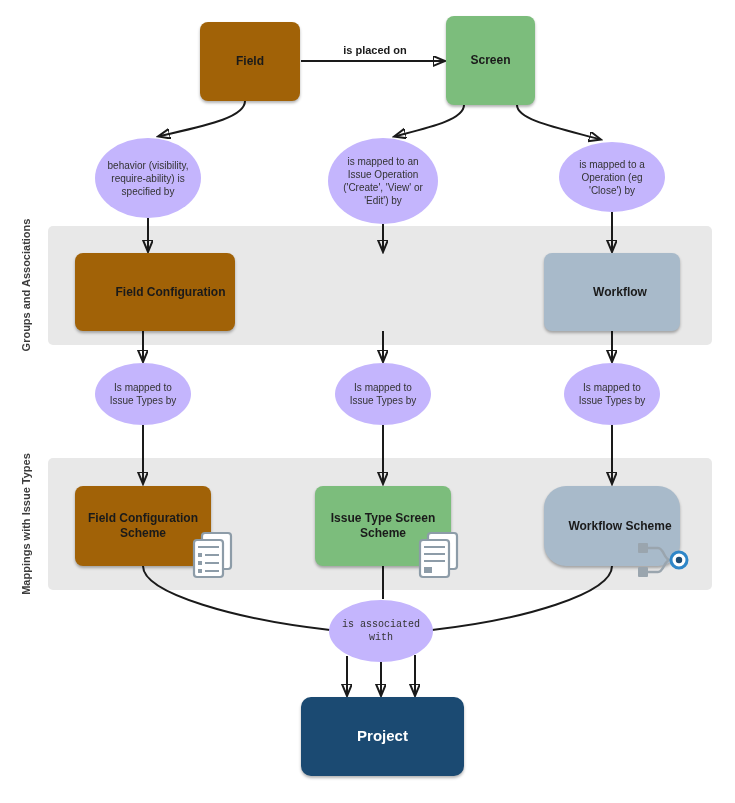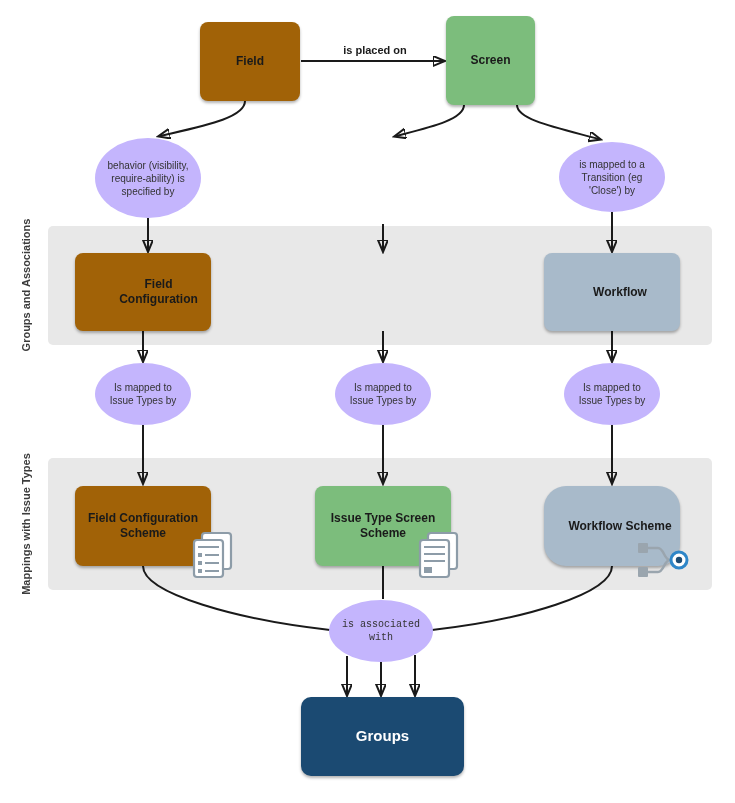--- a/index.html
+++ b/index.html
@@ -36,21 +36,21 @@
     border-radius:8px; padding:4px; line-height:1.25;
     box-shadow:0 2px 3px rgba(0,0,0,0.30);
   }
   .yellow   { background:#a16207; }
   .green    { background:#7CBD7C; }
   .bluegray { background:#A8BACA;padding-left:20px; }
 
   #node-field  { left:200px; top:22px;  width:100px; height:79px; }
   #node-screen { left:446px; top:16px;  width:89px;  height:89px; }
 
-  #node-field-configuration { left:75px;  top:253px; width:136px; height:78px;padding-left:35px; }
+  #node-field-configuration { left:75px;  top:253px; width:160px; height:78px;padding-left:35px; }
   #node-screen-scheme       { left:315px; top:253px; width:136px; height:78px; }
   #node-workflow            { left:544px; top:253px; width:136px; height:78px; }
 
   #node-field-configuration-scheme { left:75px;  top:486px; width:136px; height:80px; }
   #node-issue-type-screen-scheme   { left:315px; top:486px; width:136px; height:80px; }
   #node-workflow-scheme            { left:544px; top:486px; width:136px; height:80px;border-radius:22px; }
 
   #node-project {
     left:301px; top:697px; width:163px; height:79px;
     background:#1B4A72; color:#ffffff; font-size:15px; border-radius:10px;
@@ -118,21 +118,22 @@
     <path d="M347,656 L347,694" marker-end="url(#ah)"></path>
     <path d="M381,662 L381,694" marker-end="url(#ah)"></path>
     <path d="M415,655 L415,694" marker-end="url(#ah)"></path>
   </svg>
 
   <div class="node yellow" id="node-field">Field</div>
   <div class="edge-label" id="label-placed-on">is placed on</div>
   <div class="node green" id="node-screen">Screen</div>
 
   <div class="ellipse" id="ellipse-behavior">behavior (visibility, require-ability) is specified by</div>
-  <div class="ellipse" id="ellipse-transition">is mapped to a Transition (eg 'Close') by</div>
+  <div class="ellipse" id="ellipse-issue-operation">is mapped to an Issue Operation ('Create', 'View' or 'Edit') by</div>
+  <div class="ellipse" id="ellipse-transition">is mapped to a Operation (eg 'Close') by</div>
 
   <div class="node yellow" id="node-field-configuration">Field Configuration</div>
   <div class="node bluegray" id="node-workflow">Workflow</div>
 
   <div class="ellipse" id="ellipse-issue-types-1">Is mapped to Issue Types by</div>
   <div class="ellipse" id="ellipse-issue-types-2">Is mapped to Issue Types by</div>
   <div class="ellipse" id="ellipse-issue-types-3">Is mapped to Issue Types by</div>
 
   <div class="node yellow" id="node-field-configuration-scheme">Field Configuration Scheme</div>
   <div class="node green" id="node-issue-type-screen-scheme">Issue Type Screen Scheme</div>
@@ -181,15 +182,15 @@
         <path d="M12,11 H22 C28,11 28,23 34,23"></path>
         <path d="M12,35 H22 C28,35 28,23 34,23"></path>
       </g>
       <circle cx="43" cy="23" r="8" fill="#ffffff" stroke="#2E86C8" stroke-width="3"></circle>
       <circle cx="43" cy="23" r="3.2" fill="#1C4B72"></circle>
     </svg>
   </div>
 
   <div class="ellipse" id="ellipse-associated">is associated with</div>
 
-  <div class="node" id="node-project">Groups</div>
+  <div class="node" id="node-project">Project</div>
 
 </div>
 
 </body></html>

